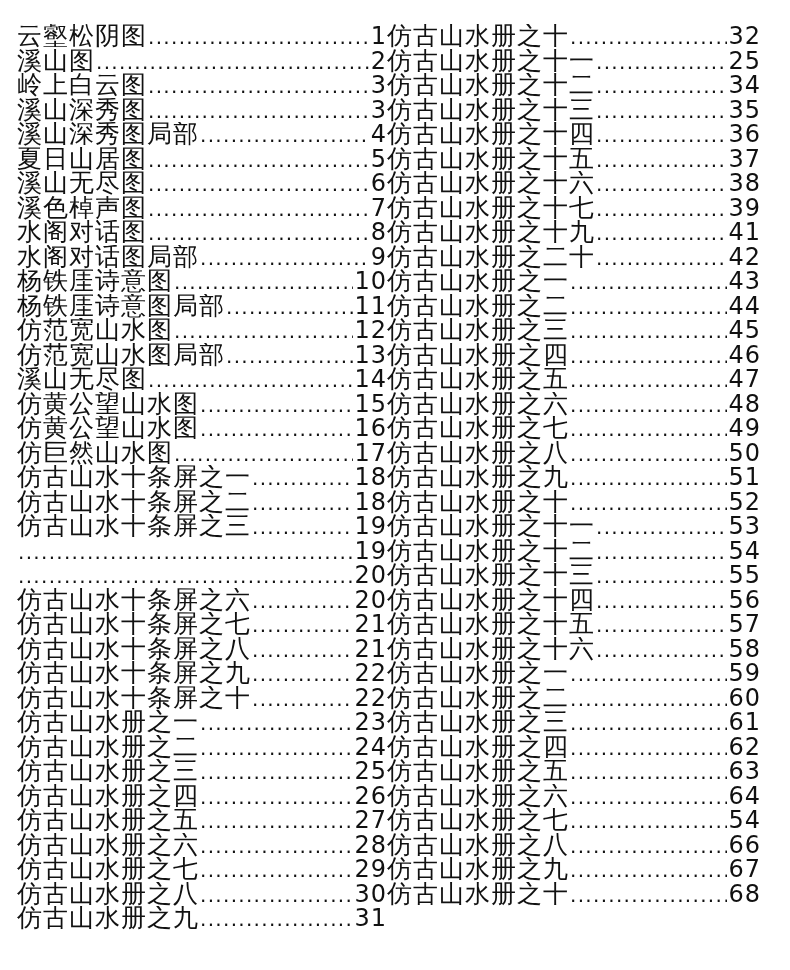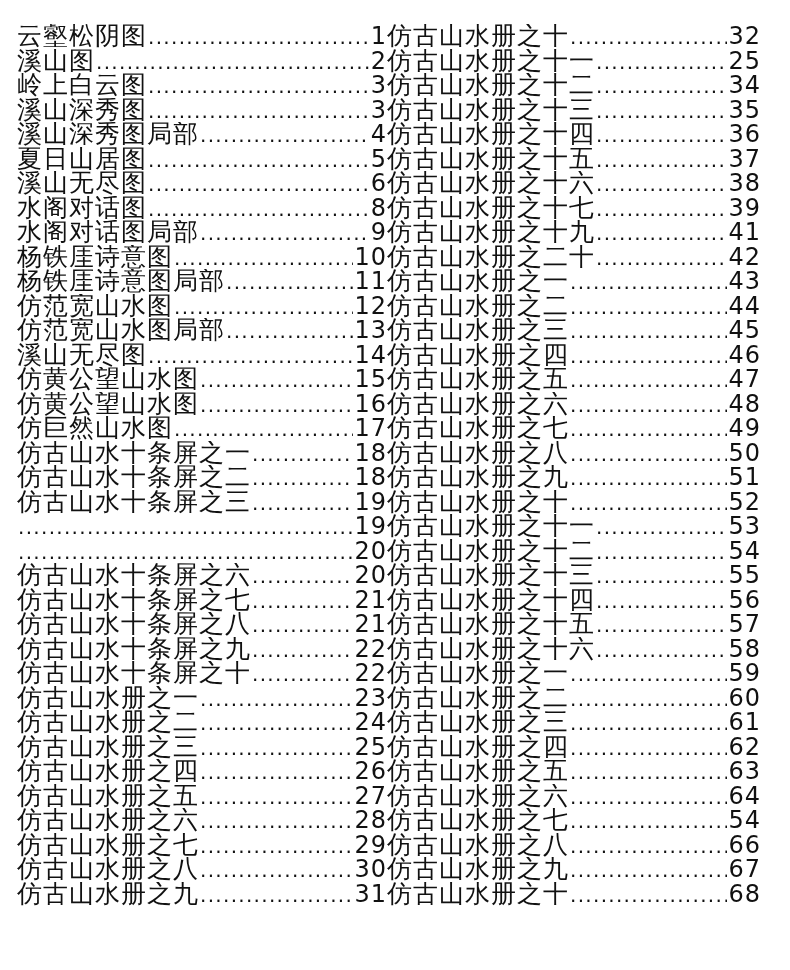--- a/index.html
+++ b/index.html
@@ -94,20 +94,25 @@
     <span class="entry-title">夏日山居图</span>
     <span class="entry-leader"></span>
     <span class="entry-page">5</span>
   </div>
       <div class="entry">
     <span class="entry-title">溪山无尽图</span>
     <span class="entry-leader"></span>
     <span class="entry-page">6</span>
   </div>
       <div class="entry">
+    <span class="entry-title">溪色棹声图</span>
+    <span class="entry-leader"></span>
+    <span class="entry-page">7</span>
+  </div>
+      <div class="entry">
     <span class="entry-title">水阁对话图</span>
     <span class="entry-leader"></span>
     <span class="entry-page">8</span>
   </div>
       <div class="entry">
     <span class="entry-title">水阁对话图局部</span>
     <span class="entry-leader"></span>
     <span class="entry-page">9</span>
   </div>
       <div class="entry">

